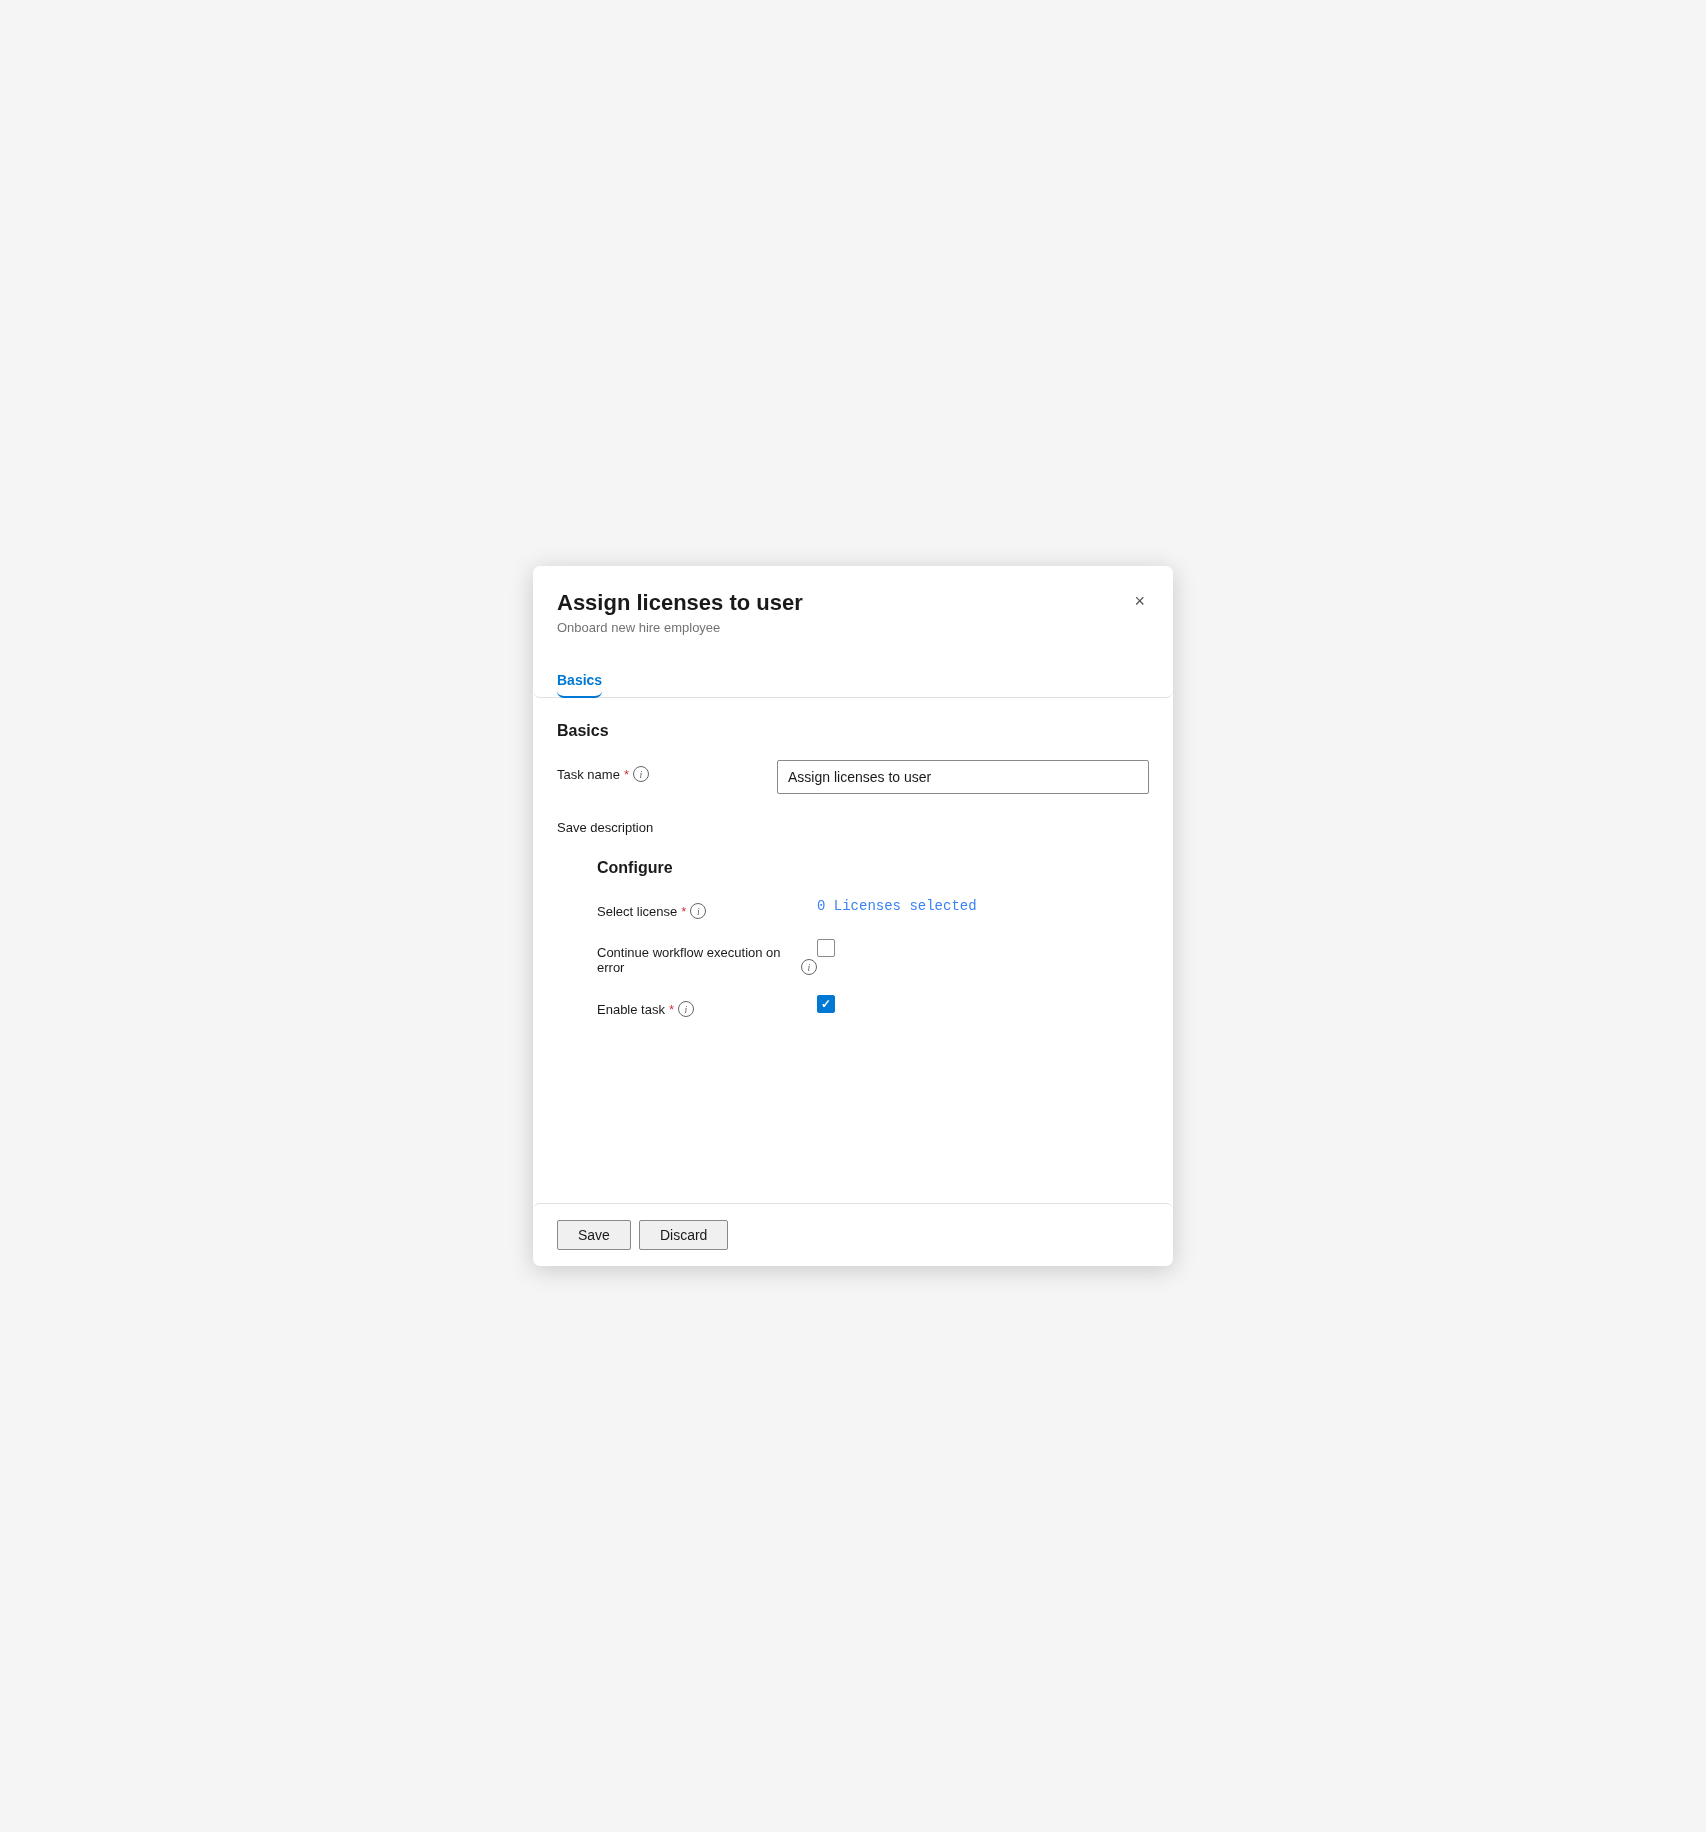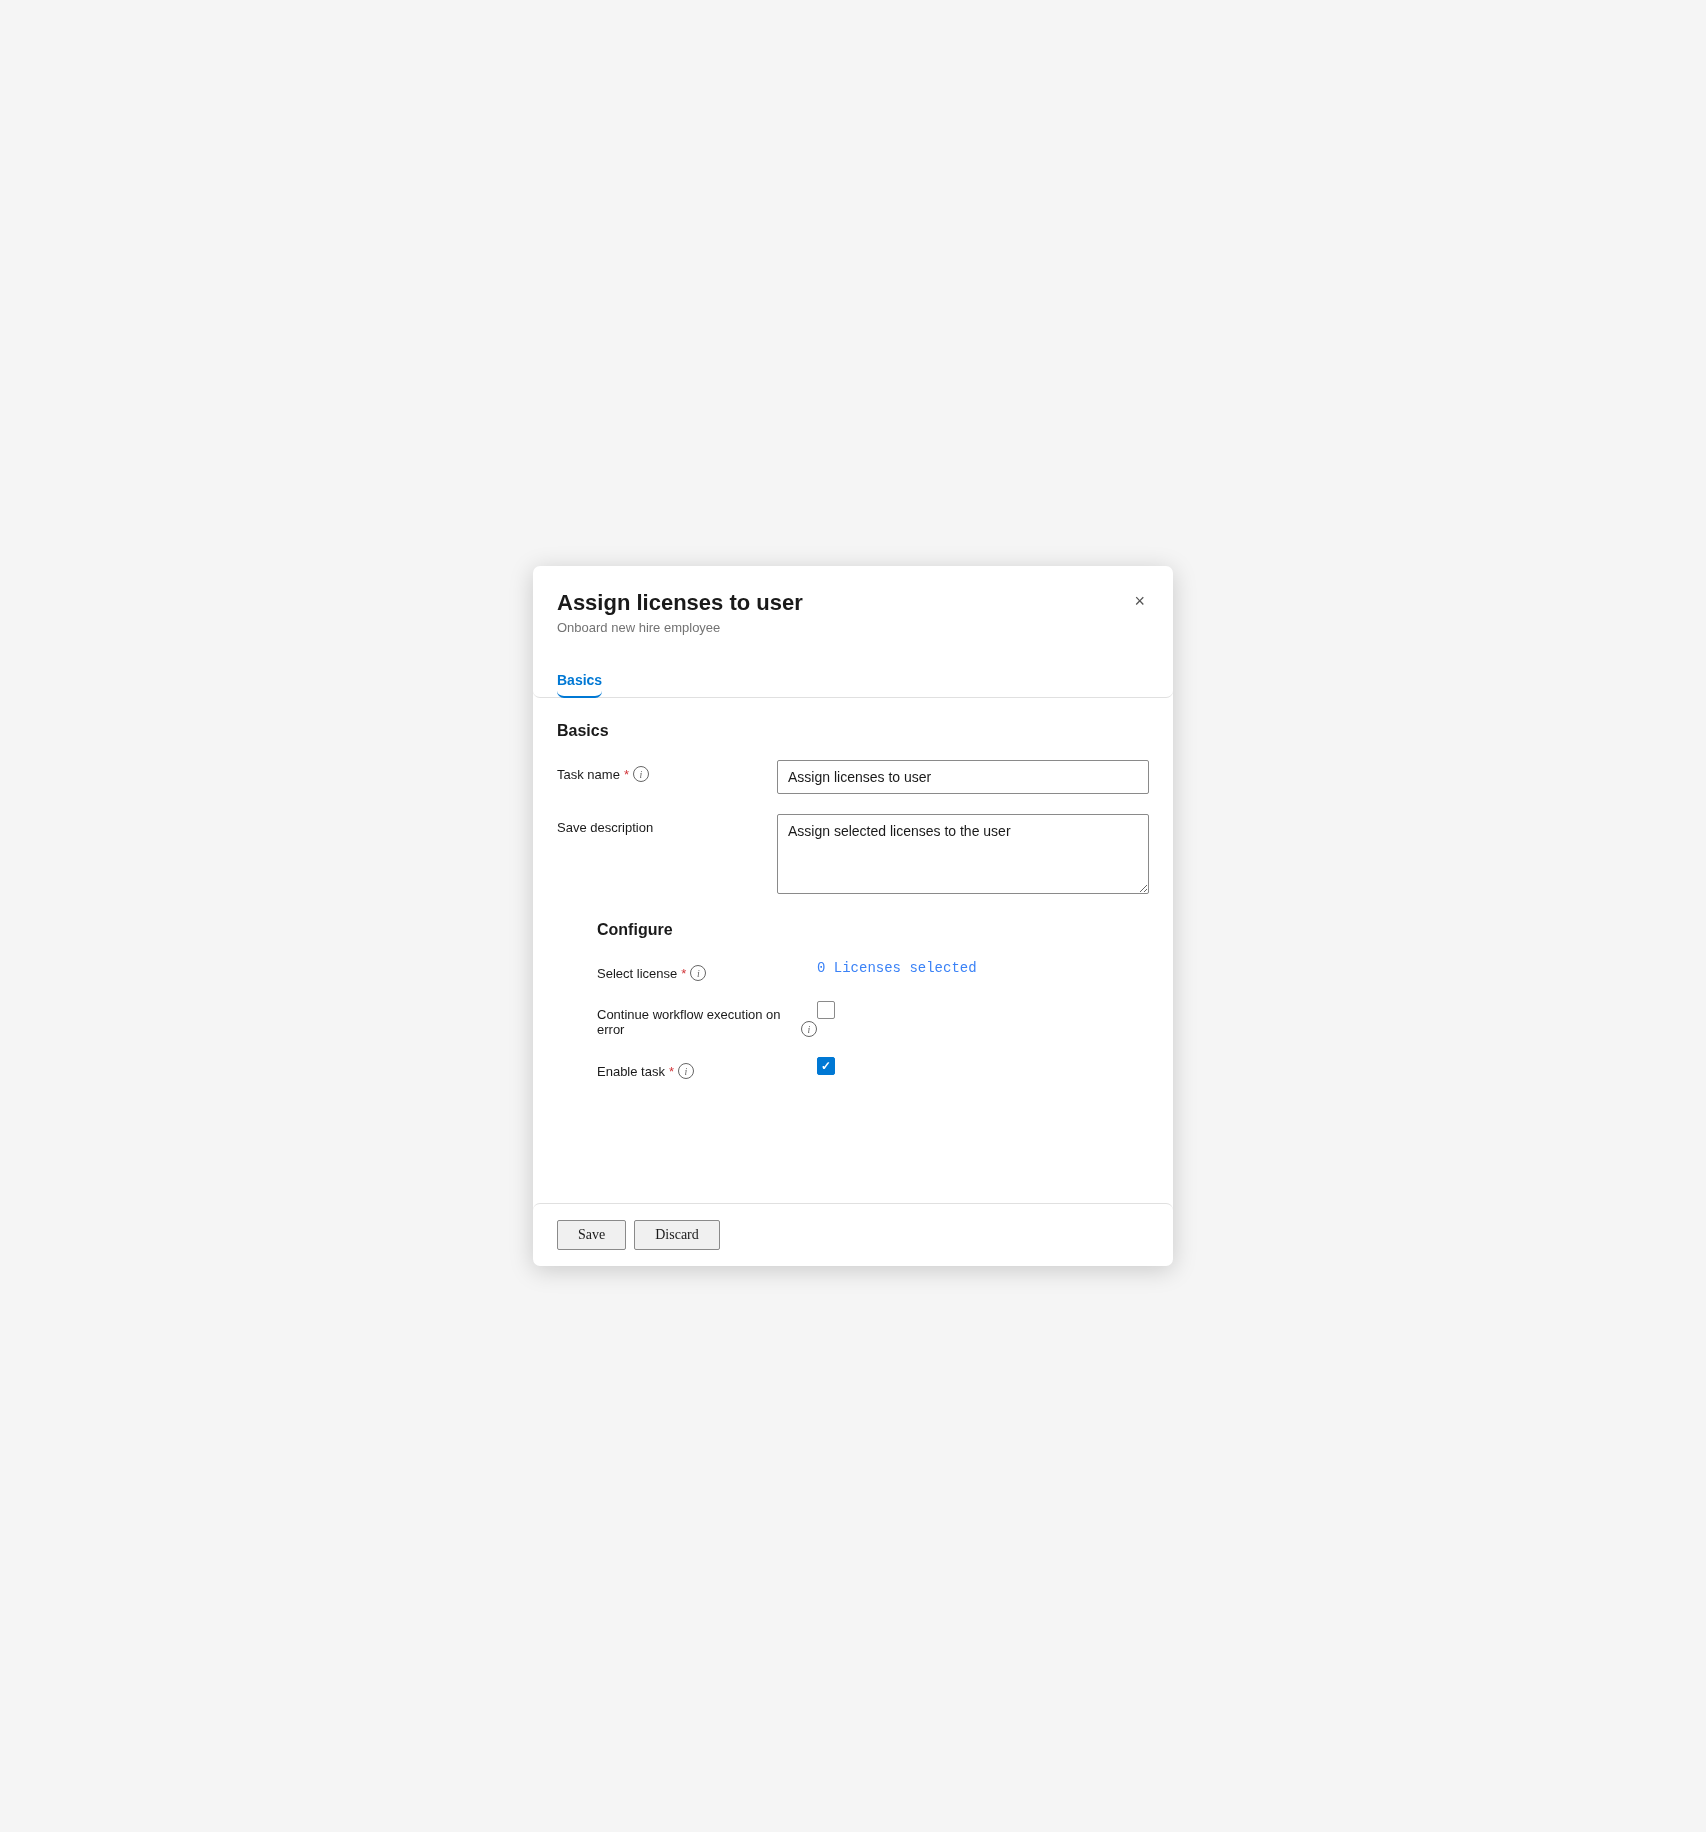--- a/index.html
+++ b/index.html
@@ -216,21 +216,21 @@
       padding: 16px 24px;
       display: flex;
       gap: 8px;
     }
 
     .btn {
       padding: 6px 20px;
       border: 1px solid #8a8a8a;
       border-radius: 2px;
       font-size: 14px;
-      font-family: Liberation Serif, serif;
+      font-family: Liberation Sans, sans-serif;
       cursor: pointer;
       background: #f0f0f0;
       color: #1a1a1a;
     }
 
     .btn-primary {
       background: #f0f0f0;
       color: #1a1a1a;
     }
   </style>
@@ -264,23 +264,20 @@
         </div>
         <div class="form-control">
           <input type="text" class="text-input" value="Assign licenses to user" style="">
         </div>
       </div>
 
       <div class="form-row">
         <div class="form-label">
           <span>Save description</span>
         </div>
-        <div class="form-control">
-          <textarea class="textarea-input" style="">Assign selected licenses to the user</textarea>
-        </div>
       </div>
     </div>
 
     <div class="configure-section">
       <div class="section-title">Configure</div>
 
       <div class="form-row">
         <div class="form-label">
           <span>Select license</span>
           <span class="required-star">*</span>

